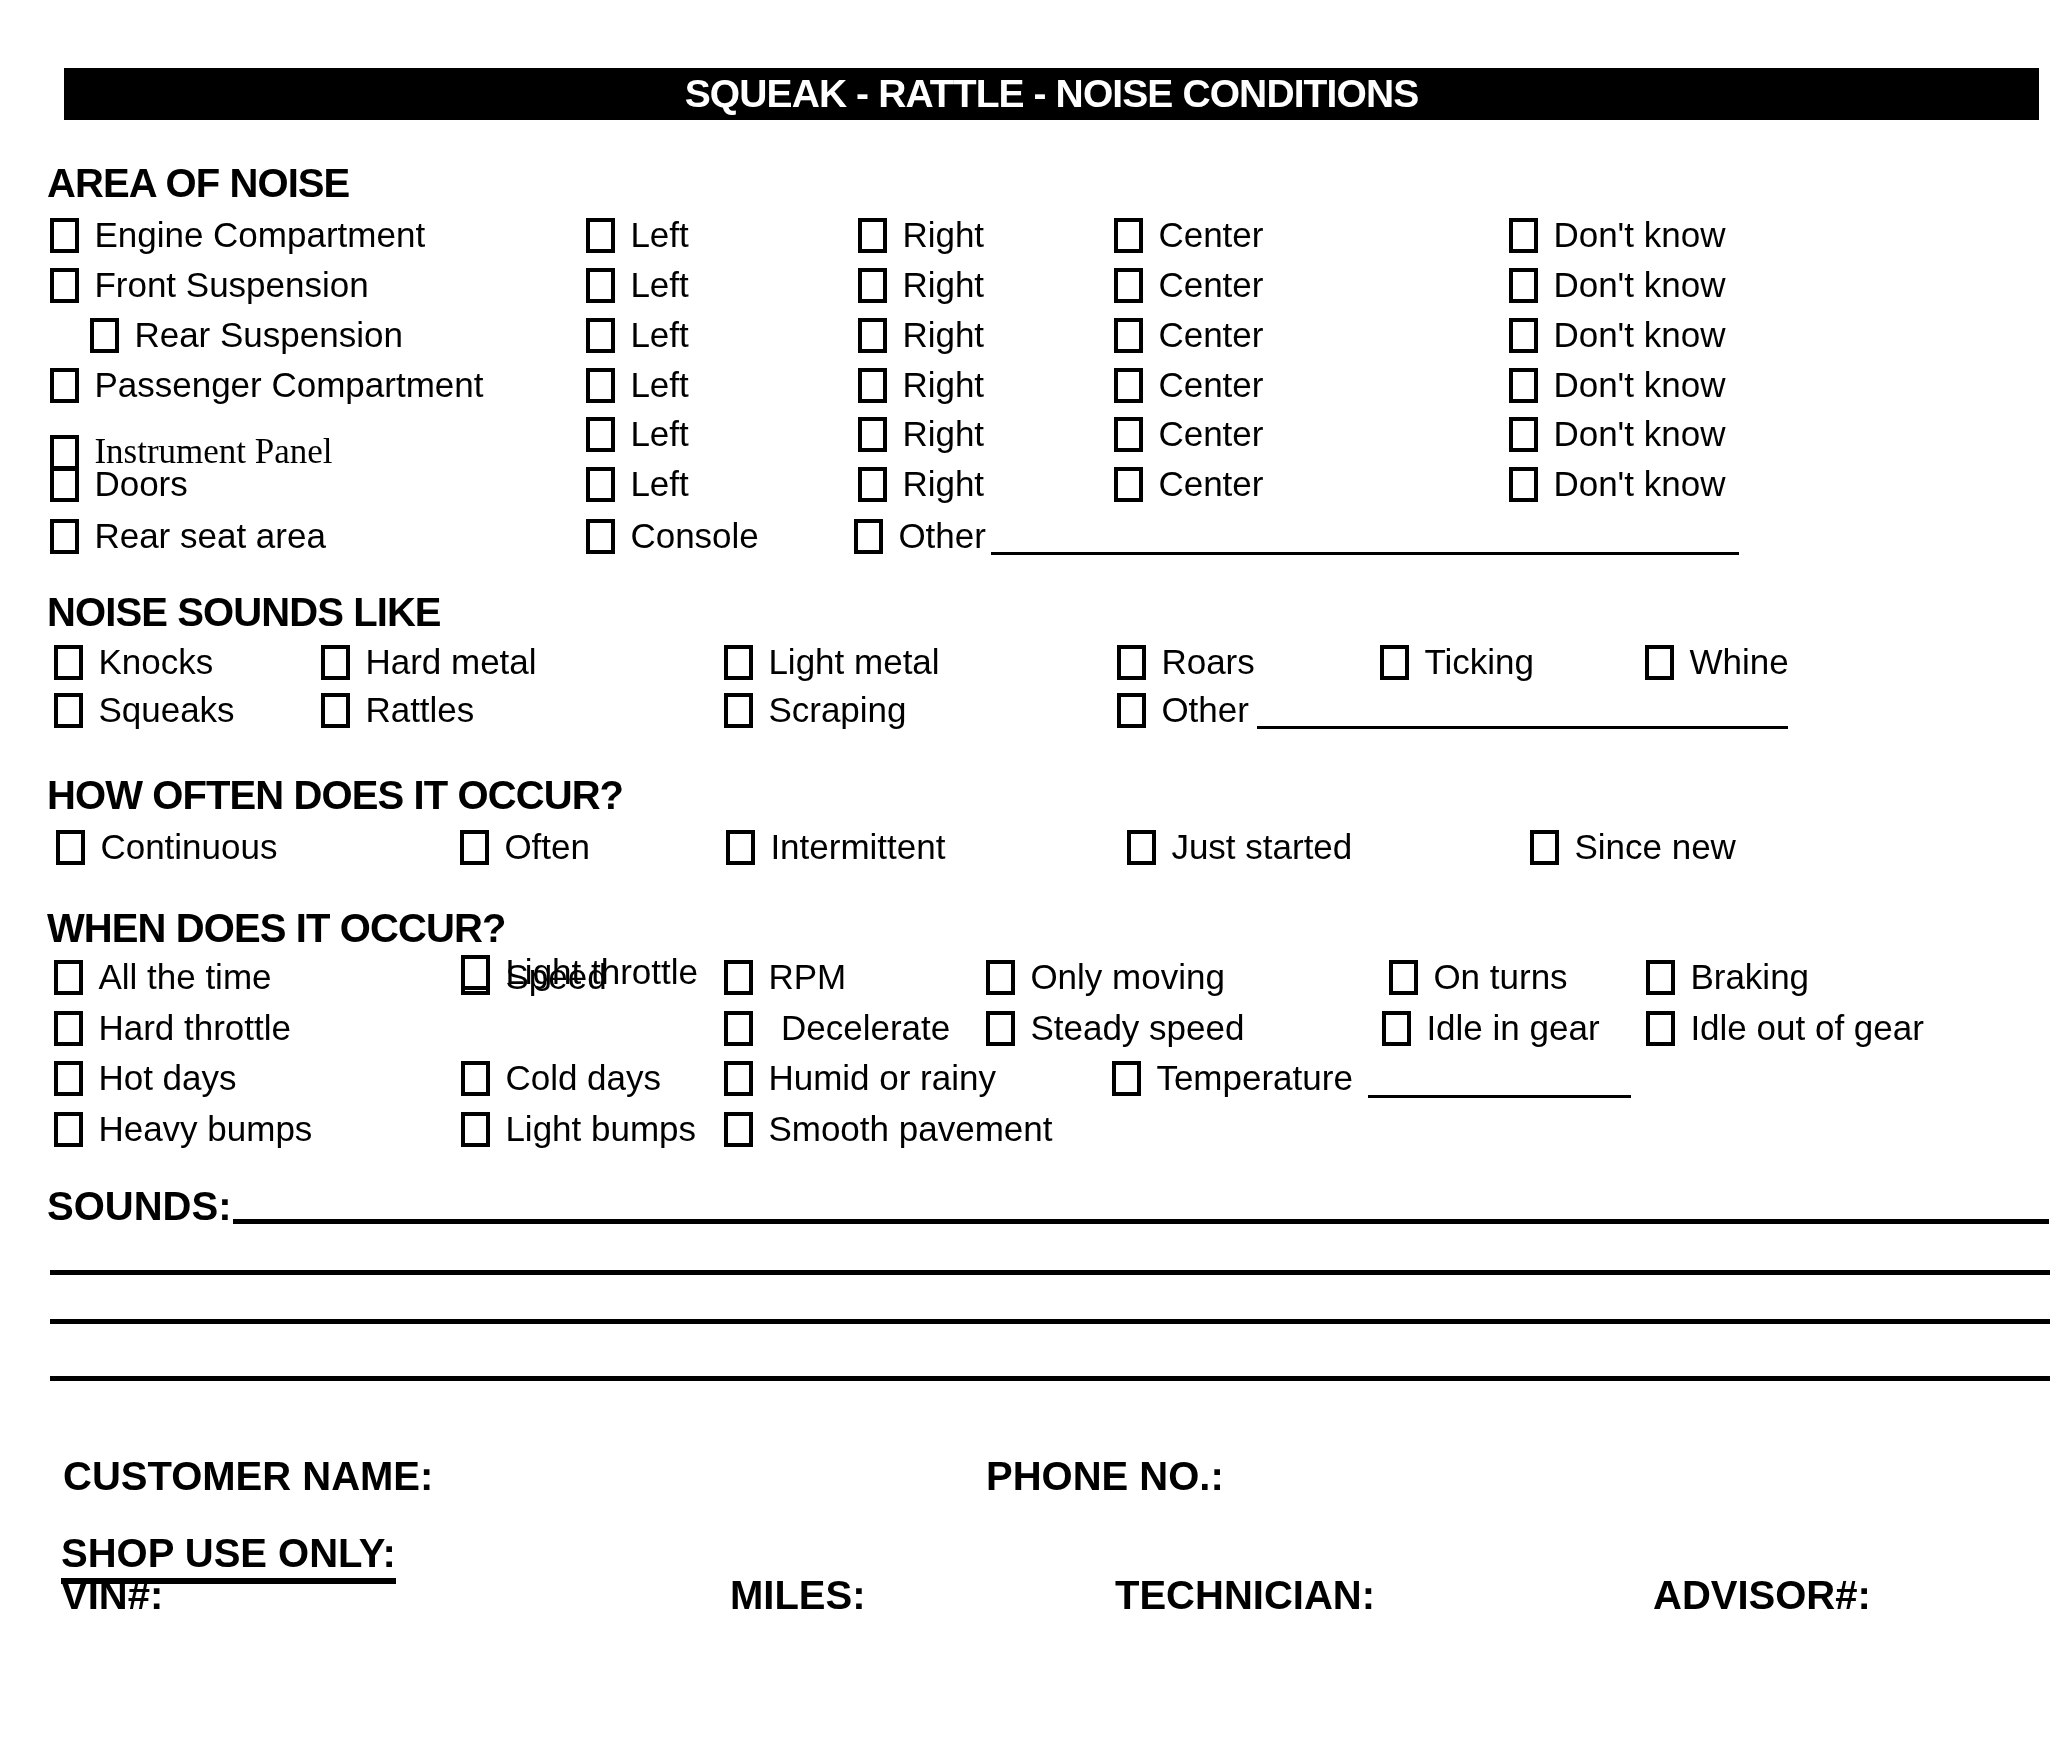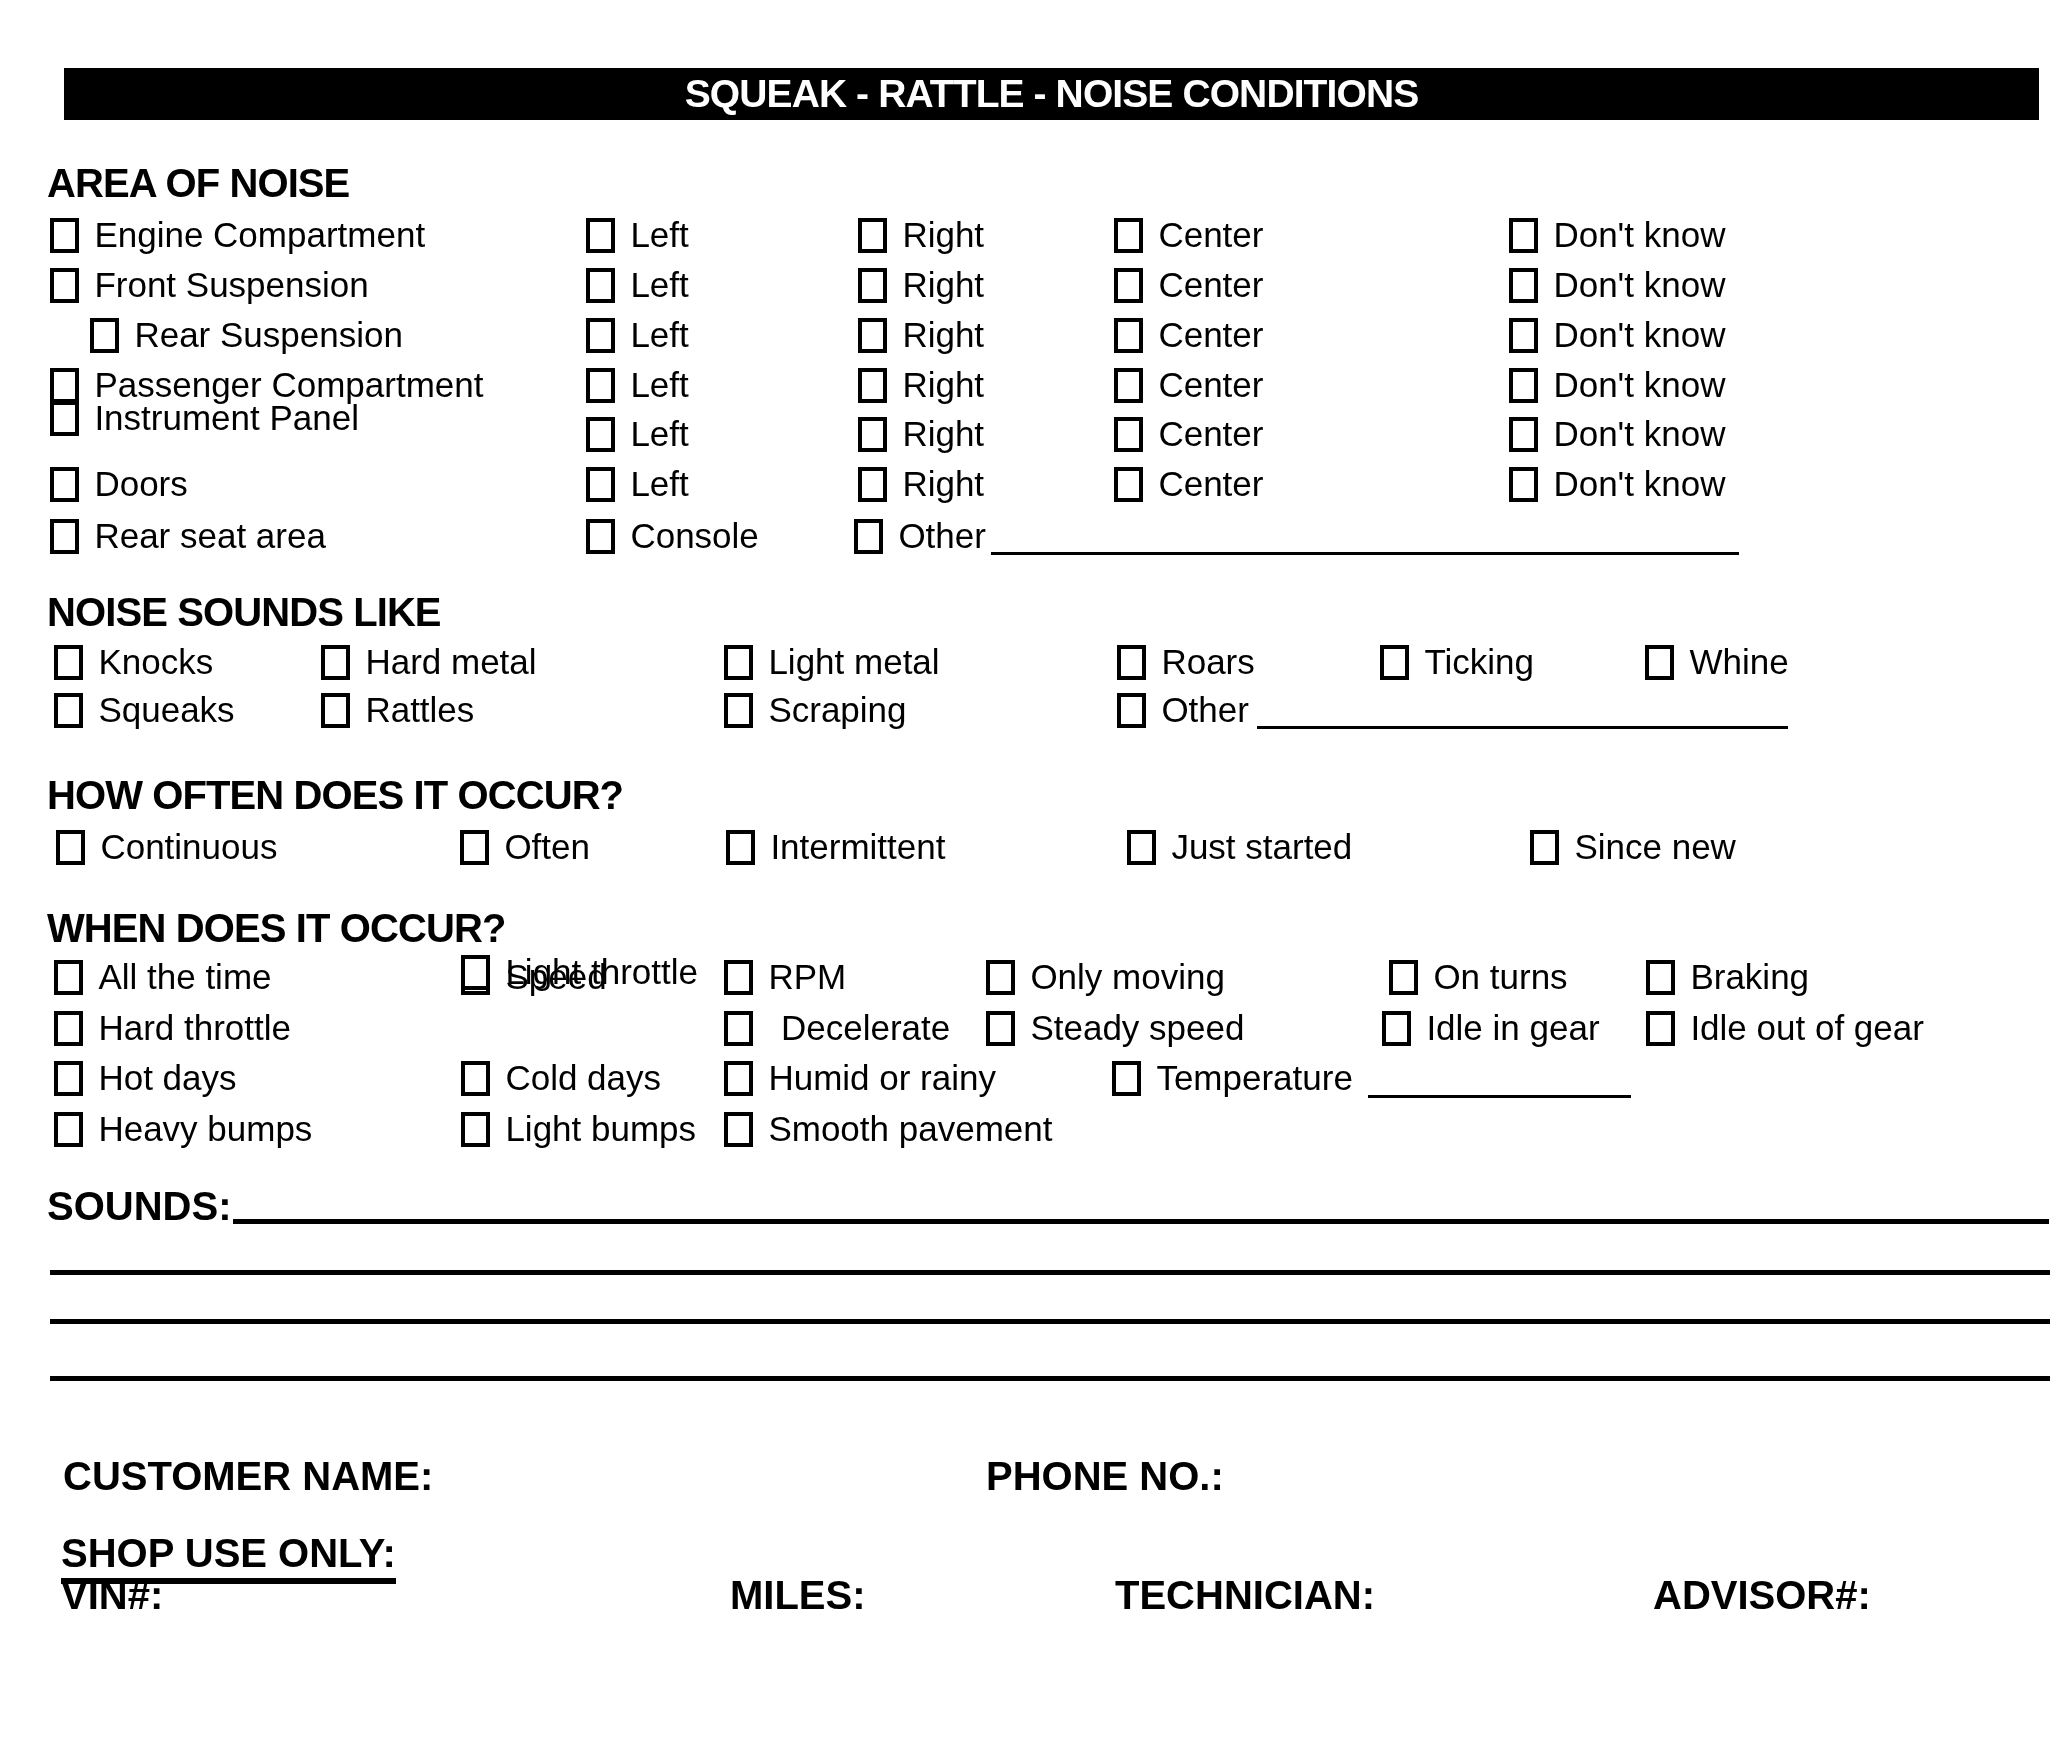--- a/index.html
+++ b/index.html
@@ -103,21 +103,21 @@
         <span class="cklbl">Right</span>
       </div>
       <div class="ck-item" style="left: 1114px; top: 365px;">
         <span class="cb"></span>
         <span class="cklbl">Center</span>
       </div>
       <div class="ck-item" style="left: 1509px; top: 365px;">
         <span class="cb"></span>
         <span class="cklbl">Don't know</span>
       </div>
-      <div class="ck-item" style="left: 50px; top: 398px;">
+      <div class="ck-item" style="left: 50px; top: 432px; font-family: Liberation Serif, serif;">
         <span class="cb"></span>
         <span class="cklbl">Instrument Panel</span>
       </div>
       <div class="ck-item" style="left: 586px; top: 414px;">
         <span class="cb"></span>
         <span class="cklbl">Left</span>
       </div>
       <div class="ck-item" style="left: 858px; top: 414px;">
         <span class="cb"></span>
         <span class="cklbl">Right</span>

